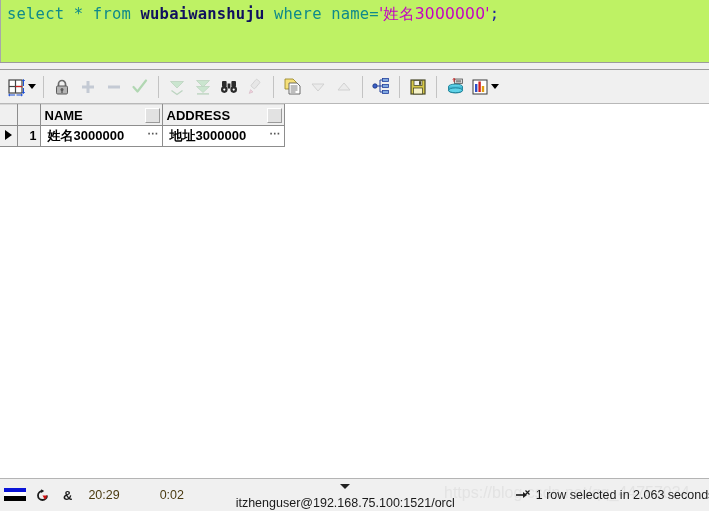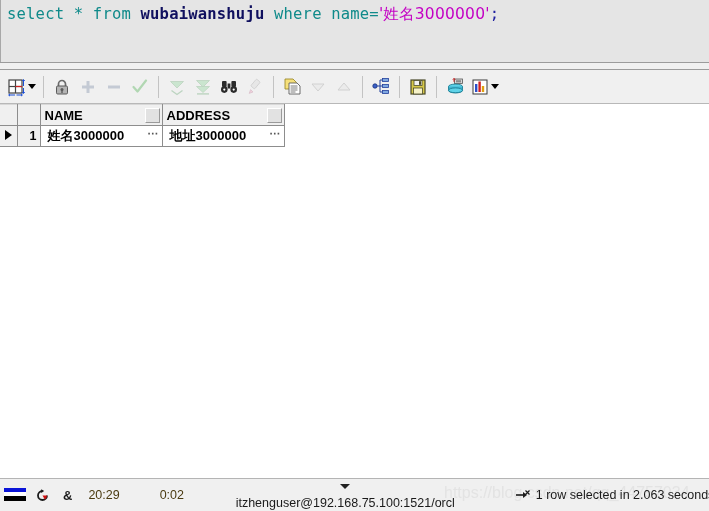--- a/index.html
+++ b/index.html
@@ -16,21 +16,21 @@
     color: #000;
     position: relative;
   }
 
   
   .editor-pane {
     position: absolute;
     left: 0; top: 0;
     width: 709px;
     height: 62px;
-    background: #e5e5e5;
+    background: #bef264;
     border-left: 1px solid #a8a8a8;
     box-sizing: border-box;
     overflow: hidden;
   }
   .sql-line {
     position: absolute;
     left: 6px;
     top: 4px;
     white-space: pre;
     font-family: "DejaVu Sans Mono", "Liberation Mono", monospace;

